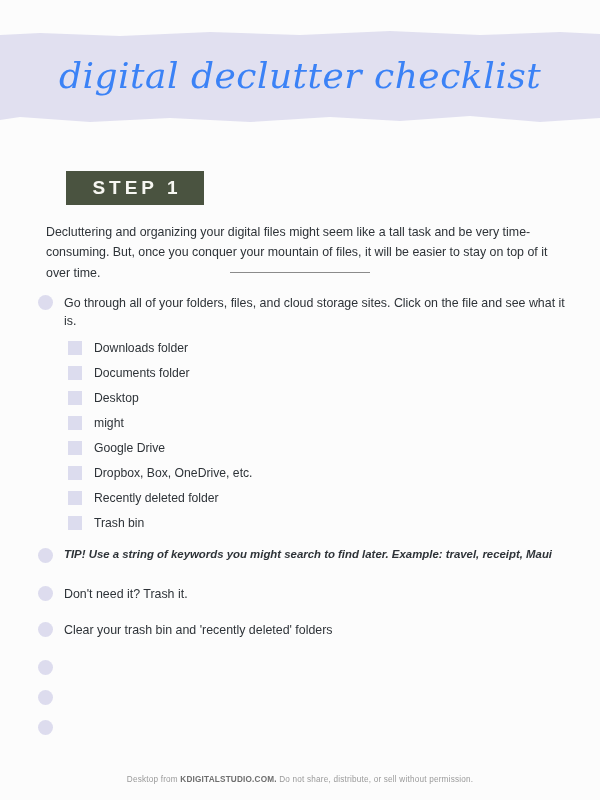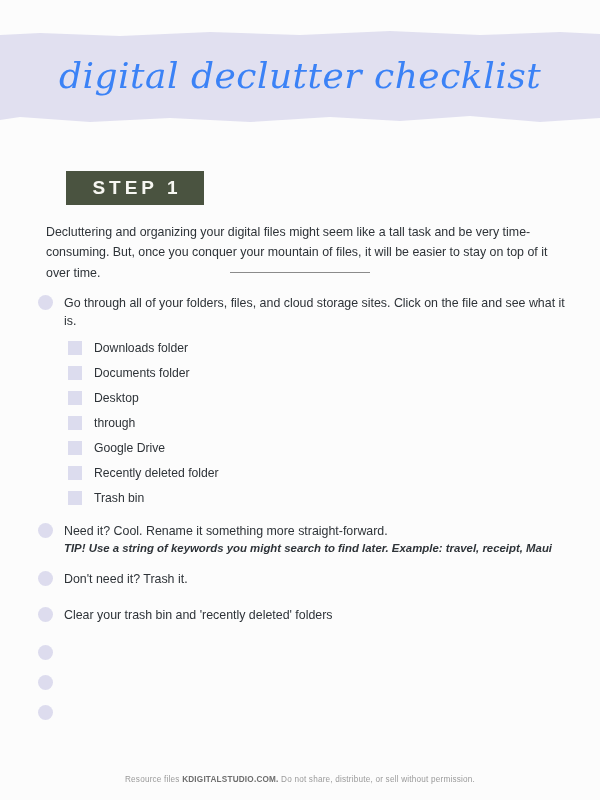--- a/index.html
+++ b/index.html
@@ -215,40 +215,43 @@
       <li class="sub-item">
         <span class="square"></span>
         <span class="sub-text">Documents folder</span>
       </li>
       <li class="sub-item">
         <span class="square"></span>
         <span class="sub-text">Desktop</span>
       </li>
       <li class="sub-item">
         <span class="square"></span>
-        <span class="sub-text">through</span>
+        <span class="sub-text">might</span>
       </li>
       <li class="sub-item">
         <span class="square"></span>
         <span class="sub-text">Google Drive</span>
       </li>
       <li class="sub-item">
         <span class="square"></span>
+        <span class="sub-text">Dropbox, Box, OneDrive, etc.</span>
+      </li>
+      <li class="sub-item">
+        <span class="square"></span>
         <span class="sub-text">Recently deleted folder</span>
       </li>
       <li class="sub-item">
         <span class="square"></span>
         <span class="sub-text">Trash bin</span>
       </li>
     </ul>
   </div>
 
   <div class="main-item gap-md">
     <span class="circle"></span>
-    <span class="main-text">Need it? Cool. Rename it something more straight-forward.</span>
     <span class="tip-text">TIP! Use a string of keywords you might search to find later. Example: travel, receipt, Maui</span>
   </div>
 
   <div class="main-item gap-lg">
     <span class="circle"></span>
     <span class="main-text">Don't need it? Trash it.</span>
   </div>
 
   <div class="main-item gap-md">
     <span class="circle"></span>
@@ -261,14 +264,14 @@
   <div class="spacer-item">
     <span class="circle"></span>
   </div>
   <div class="spacer-item">
     <span class="circle"></span>
   </div>
 
 </div>
 
 <div class="footer">
-  <span>Resource files </span><b>KDIGITALSTUDIO.COM.</b><span> Do not share, distribute, or sell without permission.</span>
+  <span>Desktop from </span><b>KDIGITALSTUDIO.COM.</b><span> Do not share, distribute, or sell without permission.</span>
 </div>
 
 </body></html>

